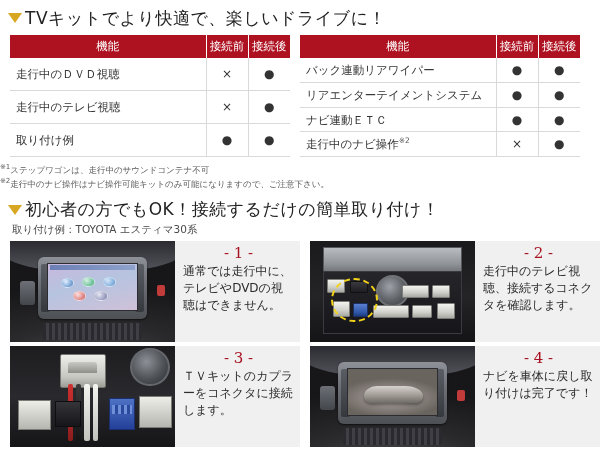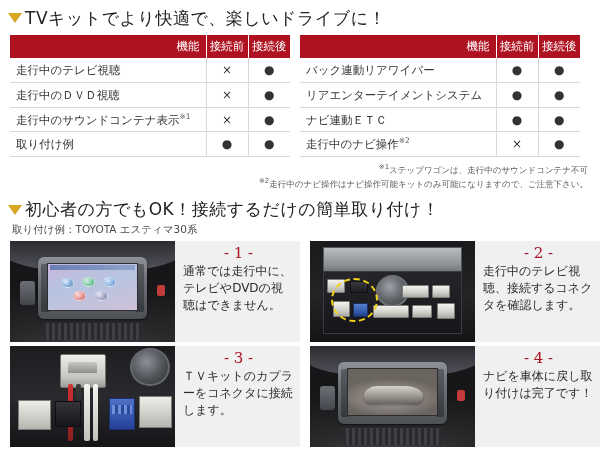--- a/index.html
+++ b/index.html
@@ -43,21 +43,21 @@
     border-collapse: collapse;
     width: 280px;
     table-layout: fixed;
     font-size: 11px;
   }
   table.spec th {
     background: #ae1221;
     color: #ffffff;
     font-weight: normal;
     font-size: 11.5px;
-    text-align: right;
+    text-align: center;
     padding: 4px 6px;
     border-right: 1px solid #ffffff;
     height: 21px;
   }
   table.spec th.c { text-align: center; padding: 0 2px; }
   table.spec th:last-child { border-right: none; font-family: Liberation Mono, monospace; }
   table.spec td {
     border-bottom: 1px solid #d9d9d9;
     border-right: 1px solid #d9d9d9;
     padding: 4px 6px;
@@ -76,21 +76,21 @@
   table.spec td:last-child { border-right: none; }
   table.spec tr:last-child td { border-bottom: 1px solid #d9d9d9; }
   .col-feat { width: 196px; }
   .col-mark { width: 42px; }
   .sup { font-size: 7.5px; vertical-align: super; color: #555; }
   .mk-x { color: #555; font-size: 12px; }
   .mk-o { color: #111; font-size: 12px; }
 
   
   .notes {
-    text-align: right;
+    text-align: left;
     padding-right: 12px;
     margin-top: 5px;
     font-size: 8.5px;
     line-height: 1.45;
     color: #5a5a5a;
   }
   .notes div { white-space: nowrap; }
   .notes .n { font-size: 7px; vertical-align: super; }
 
   
@@ -325,31 +325,26 @@
   <table class="spec">
     <thead>
       <tr>
         <th class="col-feat">機能</th>
         <th class="c col-mark">接続前</th>
         <th class="c col-mark">接続後</th>
       </tr>
     </thead>
     <tbody>
       <tr>
-        <td><span>走行中のテレビ視聴</span><span class="sup"></span></td>
-        <td class="c mk-x">×</td>
-        <td class="c mk-o">●</td>
-      </tr>
-      <tr>
         <td><span>走行中のＤＶＤ視聴</span><span class="sup"></span></td>
         <td class="c mk-x">×</td>
         <td class="c mk-o">●</td>
       </tr>
       <tr>
-        <td><span>走行中のサウンドコンテナ表示</span><span class="sup">※1</span></td>
+        <td><span>走行中のテレビ視聴</span><span class="sup"></span></td>
         <td class="c mk-x">×</td>
         <td class="c mk-o">●</td>
       </tr>
       <tr>
         <td><span>取り付け例</span><span class="sup"></span></td>
         <td class="c mk-o">●</td>
         <td class="c mk-o">●</td>
       </tr>
     </tbody>
   </table>

